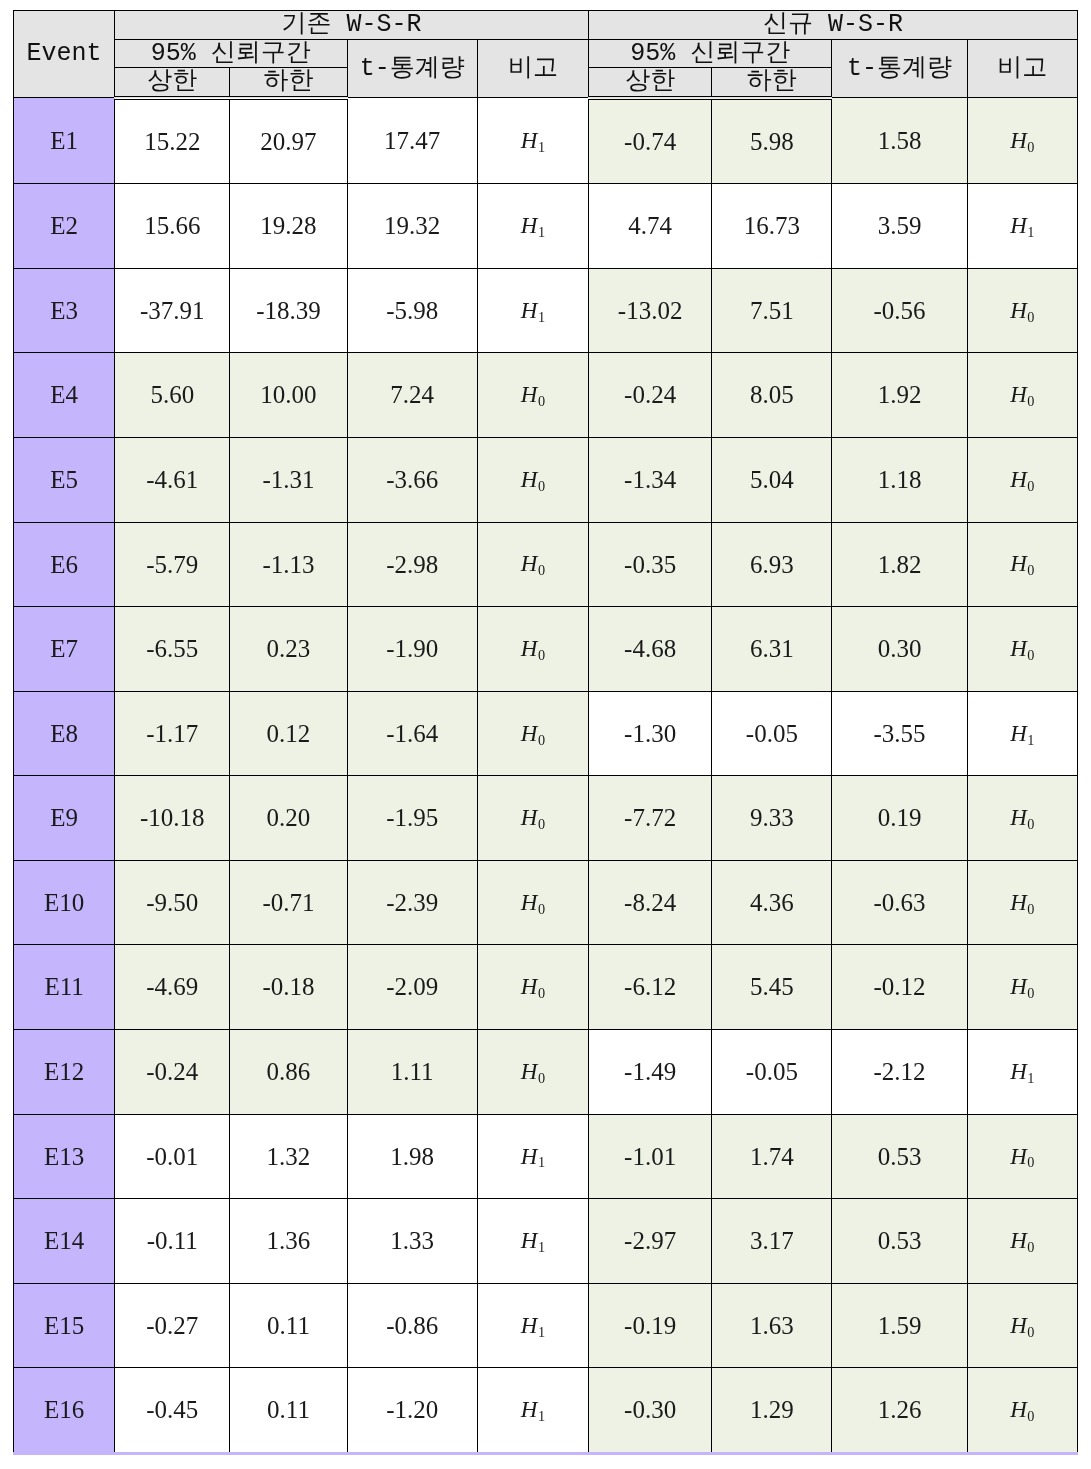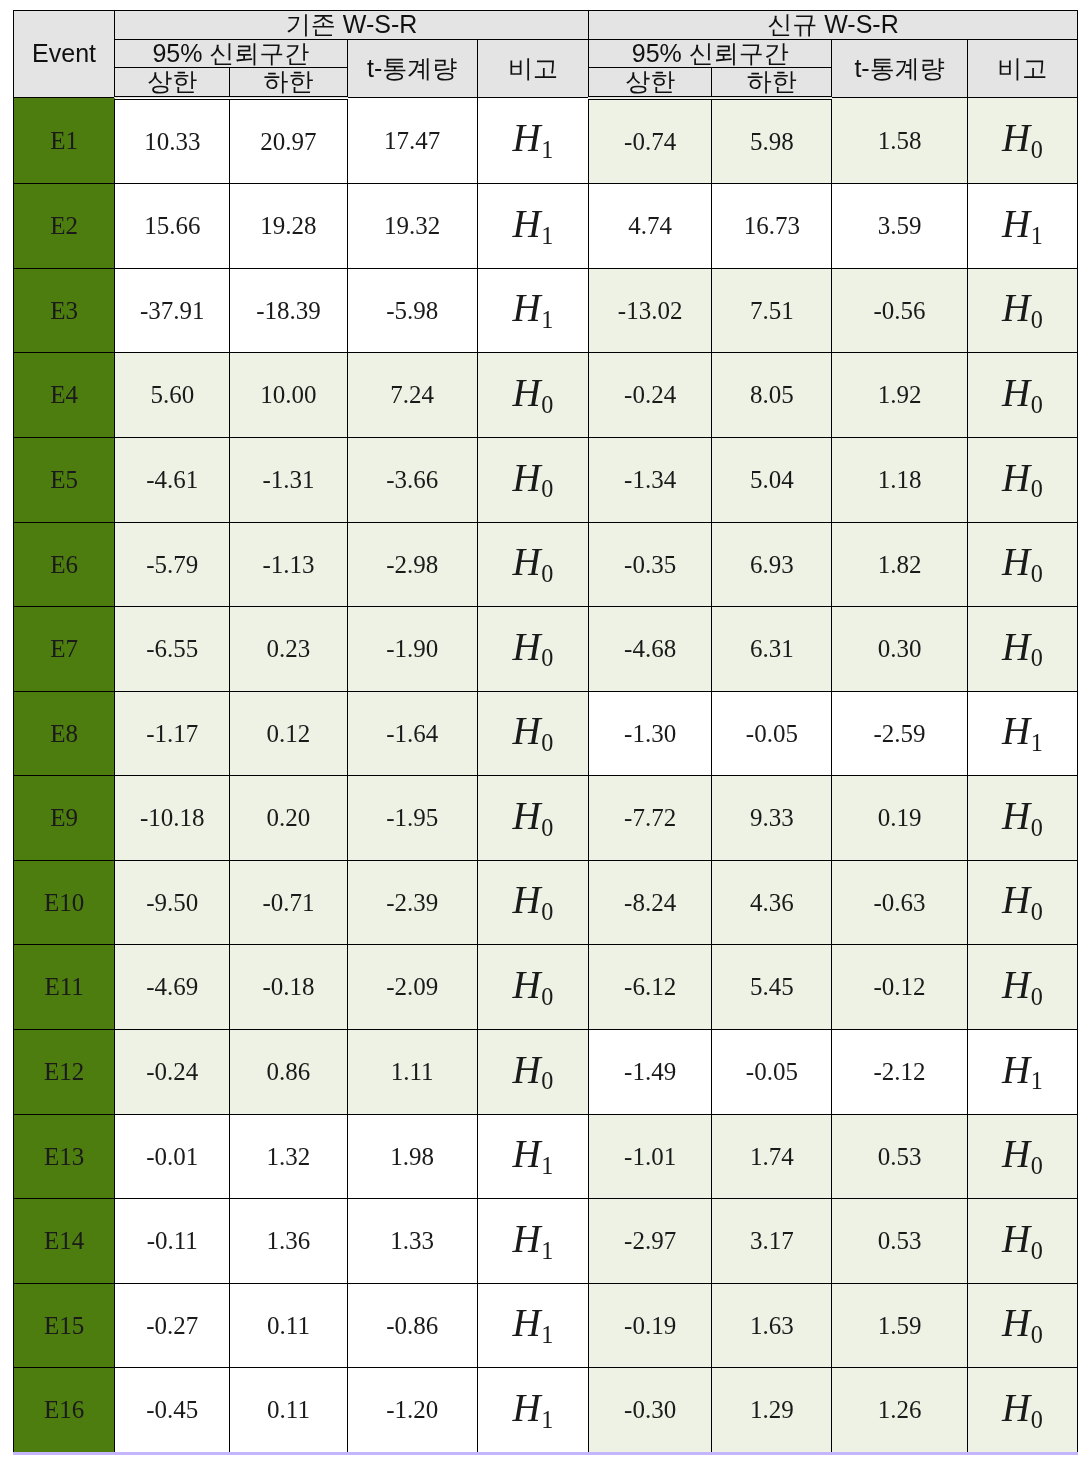--- a/index.html
+++ b/index.html
@@ -33,21 +33,21 @@
     text-align: center;
     vertical-align: middle;
     font-weight: normal;
     padding: 0;
     font-size: 25px;
     line-height: 1.1;
   }
   
   .hdr {
     background: #e4e4e4;
-    font-family: Liberation Sans, sans-serif;
+    font-family: Liberation Mono, monospace;
     font-size: 24px;
     color: #111111;
   }
   .hdr-event { width: 101px; }
   .col-upper  { width: 115px; }
   .col-lower  { width: 117px; }
   .col-tstat  { width: 130px; }
   .col-note   { width: 111px; }
   .col-upper2 { width: 123px; }
   .col-lower2 { width: 120px; }
@@ -65,26 +65,26 @@
   }
 
   
   tbody td {
     height: 78px;
     font-size: 27px;
     background: #ffffff;
   }
   td.shade { background: #edf2e4; }
   td.event-cell {
-    background: #4d7c0f;
+    background: #c4b5fd;
   }
   .hyp {
     font-family: "Liberation Serif", "DejaVu Serif", serif;
     font-style: italic;
-    font-size: 39px;
+    font-size: 23px;
     white-space: nowrap;
   }
   .hyp sub {
     font-style: normal;
     font-size: 0.62em;
     vertical-align: -0.28em;
     padding-left: 0.5px;
   }
   tbody tr:last-child > td {
     border-bottom: 3px solid #c4b5fd;
@@ -124,21 +124,21 @@
       <tr class="header-bottom">
         <th class="hdr">상한</th>
         <th class="hdr">하한</th>
         <th class="hdr">상한</th>
         <th class="hdr">하한</th>
       </tr>
     </thead>
     <tbody id="table-body">
         <tr>
           <td class="event-cell">E1</td>
-          <td class="num">10.33</td>
+          <td class="num">15.22</td>
           <td class="num">20.97</td>
           <td class="num">17.47</td>
           <td class="grp-divider-left"><span class="hyp">H<sub>1</sub></span></td>
           <td class="shade num">-0.74</td>
           <td class="shade num">5.98</td>
           <td class="shade num">1.58</td>
           <td class="shade"><span class="hyp">H<sub>0</sub></span></td>
         </tr>
         <tr>
           <td class="event-cell">E2</td>
@@ -207,21 +207,21 @@
           <td class="shade"><span class="hyp">H<sub>0</sub></span></td>
         </tr>
         <tr>
           <td class="event-cell">E8</td>
           <td class="shade num">-1.17</td>
           <td class="shade num">0.12</td>
           <td class="shade num">-1.64</td>
           <td class="shade grp-divider-left"><span class="hyp">H<sub>0</sub></span></td>
           <td class="num">-1.30</td>
           <td class="num">-0.05</td>
-          <td class="num">-2.59</td>
+          <td class="num">-3.55</td>
           <td><span class="hyp">H<sub>1</sub></span></td>
         </tr>
         <tr>
           <td class="event-cell">E9</td>
           <td class="shade num">-10.18</td>
           <td class="shade num">0.20</td>
           <td class="shade num">-1.95</td>
           <td class="shade grp-divider-left"><span class="hyp">H<sub>0</sub></span></td>
           <td class="shade num">-7.72</td>
           <td class="shade num">9.33</td>

